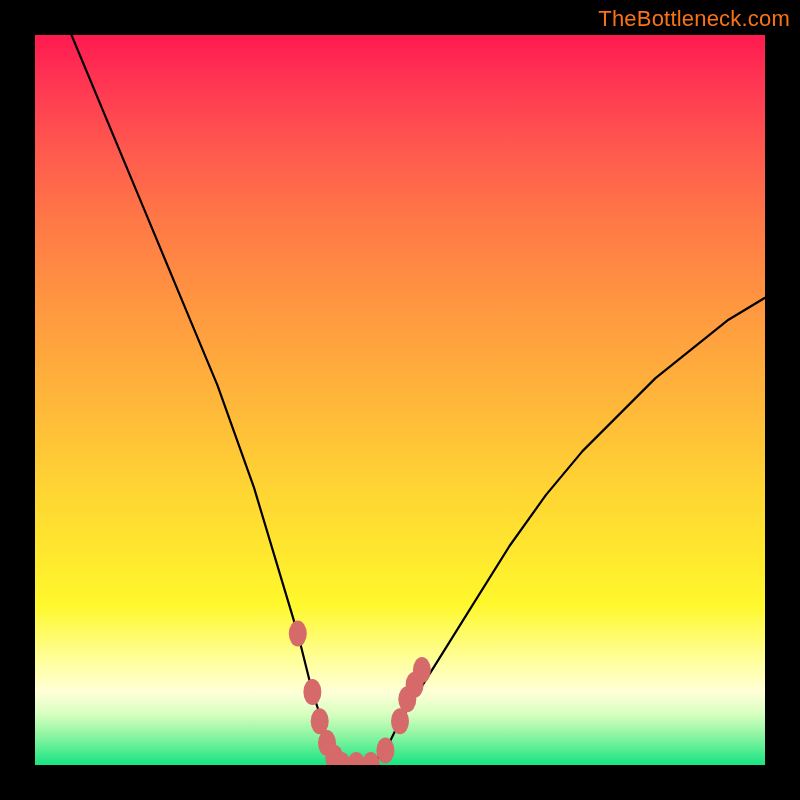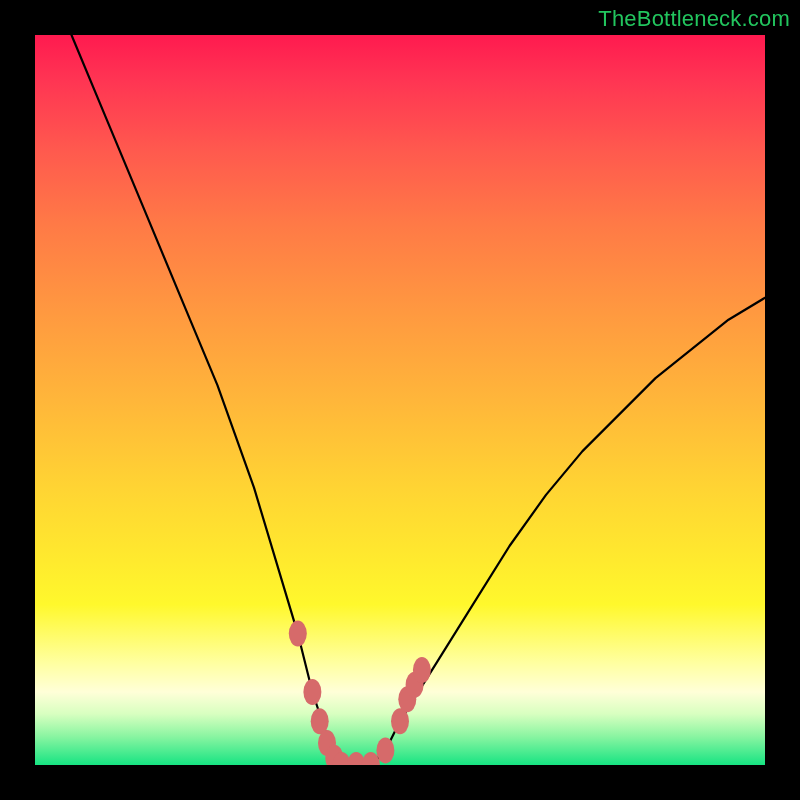--- a/index.html
+++ b/index.html
@@ -49,21 +49,21 @@
     position: absolute;
     left: 0;
     top: 0;
     width: 730px;
     height: 730px;
   }
   .watermark {
     position: absolute;
     top: 6px;
     right: 10px;
-    color: #22c55e;
+    color: #f97316;
     font-size: 22px;
     font-weight: 500;
     letter-spacing: 0.2px;
     user-select: none;
   }
 </style>
 </head>
 <body>
 
 <div class="frame">

